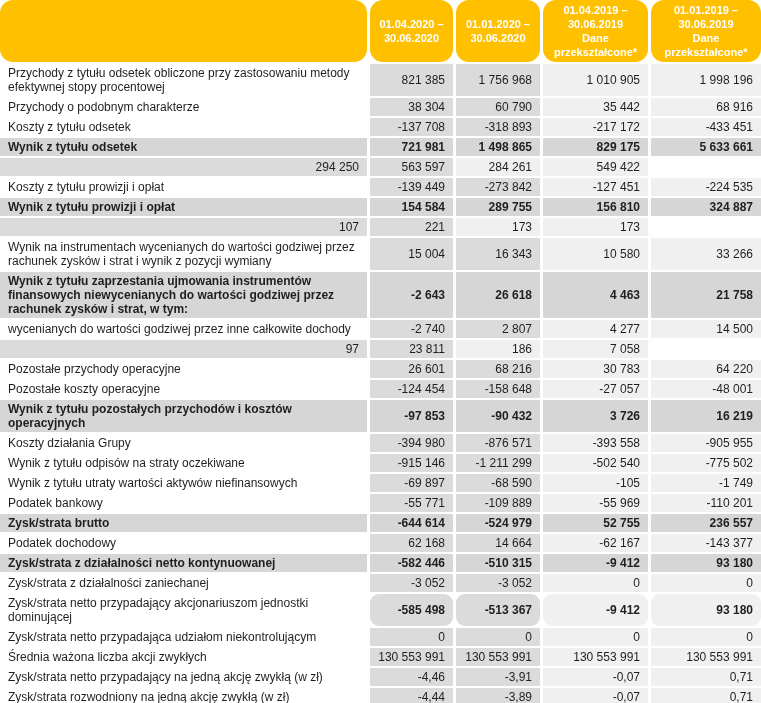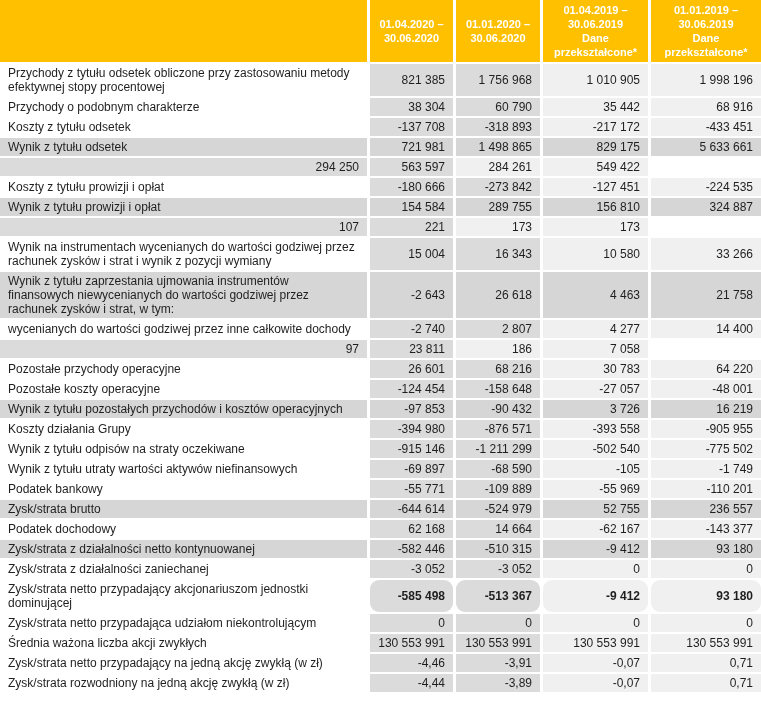--- a/index.html
+++ b/index.html
@@ -42,36 +42,37 @@
   }
   .val-cell{
     justify-content:flex-end;
     text-align:right;
     white-space:nowrap;
   }
   .v1,.v2{background:var(--c-col12);}
   .v3,.v4{background:var(--c-col34);}
   .row-bold .cell{
     background:var(--c-bold-row);
-    font-weight:normal;
+    font-weight:bold;
   }
   .values-bold .val-cell{font-weight:bold;border-radius:9px;}
   
   .header-row{margin-bottom:2px;}
   .header-cell{
     background:var(--c-header-bg);
     color:var(--c-header-text);
     font-weight:bold;
     font-size:11px;
     line-height:14px;
     min-height:59px;
     justify-content:center;
     text-align:center;
     white-space:pre-line;
     padding:3px 2px;
+    border-radius:13px;
   }
 </style>
 </head>
 <body>
 
 <div class="page">
   <div class="fin-table">
 
     <div class="row header-row">
       <div class="cell header-cell"></div>
@@ -125,21 +126,21 @@
 
   <div class="row">
     <div class="cell val-cell v1">294 250</div>
     <div class="cell val-cell v2">563 597</div>
     <div class="cell val-cell v3">284 261</div>
     <div class="cell val-cell v4">549 422</div>
   </div>
 
   <div class="row">
     <div class="cell label-cell">Koszty z tytułu prowizji i opłat</div>
-    <div class="cell val-cell v1">-180 666</div>
+    <div class="cell val-cell v1">-139 449</div>
     <div class="cell val-cell v2">-273 842</div>
     <div class="cell val-cell v3">-127 451</div>
     <div class="cell val-cell v4">-224 535</div>
   </div>
 
   <div class="row row-bold">
     <div class="cell label-cell">Wynik z tytułu prowizji i opłat</div>
     <div class="cell val-cell v1">154 584</div>
     <div class="cell val-cell v2">289 755</div>
     <div class="cell val-cell v3">156 810</div>
@@ -170,21 +171,21 @@
     <div class="cell val-cell v2">26 618</div>
     <div class="cell val-cell v3">4 463</div>
     <div class="cell val-cell v4">21 758</div>
   </div>
 
   <div class="row">
     <div class="cell label-cell">wycenianych do wartości godziwej przez inne całkowite dochody</div>
     <div class="cell val-cell v1">-2 740</div>
     <div class="cell val-cell v2">2 807</div>
     <div class="cell val-cell v3">4 277</div>
-    <div class="cell val-cell v4">14 400</div>
+    <div class="cell val-cell v4">14 500</div>
   </div>
 
   <div class="row">
     <div class="cell val-cell v1">97</div>
     <div class="cell val-cell v2">23 811</div>
     <div class="cell val-cell v3">186</div>
     <div class="cell val-cell v4">7 058</div>
   </div>
 
   <div class="row">

